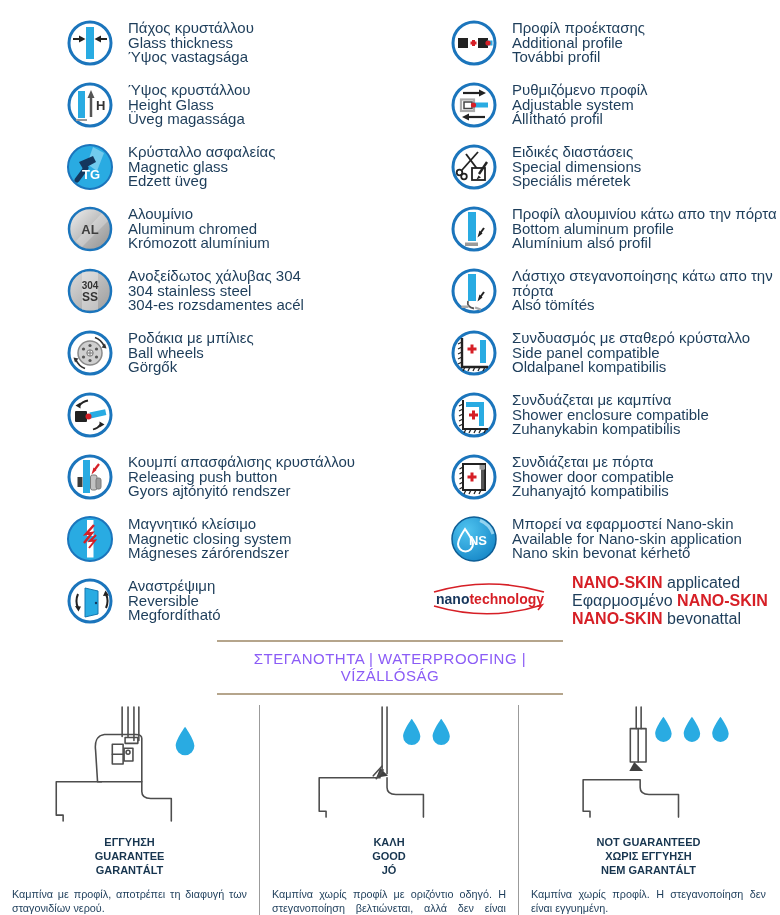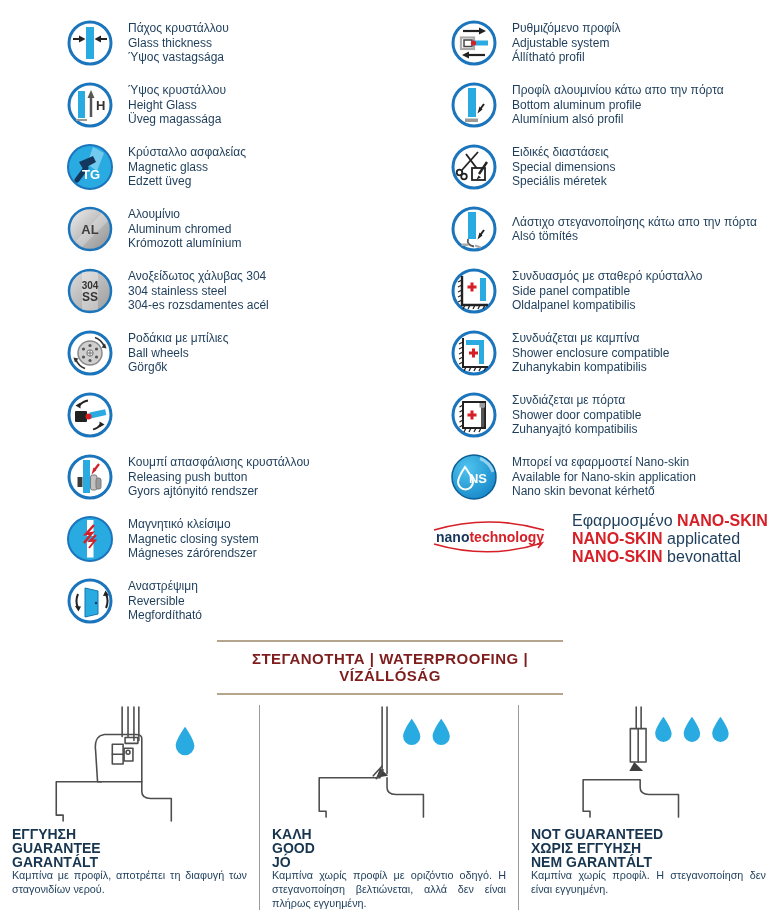--- a/index.html
+++ b/index.html
@@ -6,36 +6,36 @@
   body{
     width:780px;height:915px;overflow:hidden;position:relative;
     font-family:"Liberation Sans",sans-serif;color:#1d3d5a;
   }
   .icons-grid{display:grid;grid-template-columns:390px 390px;padding-top:12px;}
   .feature{display:flex;align-items:center;height:62px;}
   .col-left .feature{padding-left:66px;}
   .col-right .feature{padding-left:60px;}
   .feature .ic{width:48px;height:48px;flex:0 0 48px;margin-right:14px;}
   .feature .ic svg{width:48px;height:48px;display:block;}
-  .feature .lines{font-size:12px;line-height:14.5px;}
+  .feature .lines{font-size:15px;line-height:14.5px;}
   .logo-row{display:flex;align-items:center;height:62px;padding-left:36px;}
   .logo-row .logo{width:126px;flex:0 0 126px;margin-right:20px;}
   .brand-red{color:#d61f26;font-weight:bold;}
   .wp-head{width:346px;margin:8px auto 0 auto;text-align:center;}
   .wp-head .rule{border:none;border-top:2px solid #b5a58c;margin:0;}
   .wp-head .txt{
-    font-size:15px;font-weight:bold;color:#7f1d1d;letter-spacing:.5px;
+    font-size:15px;font-weight:normal;color:#8b5cf6;letter-spacing:.5px;
     padding:8px 0 9px 0;
   }
   .wp-grid{display:grid;grid-template-columns:259px 259px 260px;margin-top:10px;}
   .wp-col{padding:0 12px;box-sizing:border-box;}
   .wp-col + .wp-col{border-left:1px solid #9b9b9b;}
   .wp-col .diagram{display:block;margin:0 auto;width:210px;height:118px;}
-  .wp-titles{text-align:left;font-size:14px;font-weight:bold;line-height:14px;margin-top:4px;color:#17354f;}
-  .wp-caption{font-size:10.8px;line-height:13.8px;text-align:justify;color:#1d3d5a;}
+  .wp-titles{text-align:center;font-size:11px;font-weight:bold;line-height:14px;margin-top:12px;color:#17354f;}
+  .wp-caption{font-size:10.8px;line-height:13.8px;text-align:justify;margin-top:11px;color:#1d3d5a;}
   svg text{font-family:"Liberation Sans",sans-serif;}
 </style>
 </head>
 <body>
 
 <div class="icons-grid">
 
   <div class="col-left">
 
     <div class="feature">
@@ -232,56 +232,57 @@
         <div>Αναστρέψιμη</div>
         <div>Reversible</div>
         <div>Megfordítható</div>
       </div>
     </div>
 
   </div>
 
   <div class="col-right">
 
+    <div class="feature">
+      <span class="ic">
+        <svg viewBox="0 0 48 48">
+            <circle cx="24" cy="24" r="21" fill="none" stroke="#1b75bc" stroke-width="3"></circle>
+            <rect x="8" y="19" width="10" height="10" fill="#222"></rect>
+            <line x1="20.5" y1="24" x2="26.5" y2="24" stroke="#d61f26" stroke-width="3"></line>
+            <line x1="23.5" y1="21" x2="23.5" y2="27" stroke="#d61f26" stroke-width="3"></line>
+            <rect x="28" y="19" width="10" height="10" fill="#222"></rect>
+            <rect x="37" y="21.5" width="5.5" height="5" fill="#29abe2"></rect>
+            <circle cx="38" cy="24" r="2.6" fill="#d61f26"></circle>
+          </svg>
+      </span>
+      <div class="lines">
+        <div>Προφίλ προέκτασης</div>
+        <div>Additional profile</div>
+        <div>További profil</div>
+      </div>
+    </div>
 
     <div class="feature">
       <span class="ic">
         <svg viewBox="0 0 48 48">
             <circle cx="24" cy="24" r="21" fill="none" stroke="#1b75bc" stroke-width="3"></circle>
             <line x1="13" y1="12" x2="29" y2="12" stroke="#222" stroke-width="2.2"></line>
             <polygon points="29,8.5 36,12 29,15.5" fill="#222"></polygon>
             <rect x="11" y="18.5" width="13" height="11.5" fill="none" stroke="#aaa" stroke-width="2.2"></rect>
             <rect x="14" y="21" width="8" height="6.5" fill="none" stroke="#444" stroke-width="1.5"></rect>
             <rect x="23" y="21.5" width="15" height="5" fill="#29abe2"></rect>
             <circle cx="23.5" cy="24" r="2.6" fill="#d61f26"></circle>
             <line x1="35" y1="36" x2="19" y2="36" stroke="#222" stroke-width="2.2"></line>
             <polygon points="19,32.5 12,36 19,39.5" fill="#222"></polygon>
           </svg>
       </span>
       <div class="lines">
         <div>Ρυθμιζόμενο προφίλ</div>
         <div>Adjustable system</div>
         <div>Állítható profil</div>
-      </div>
-    </div>
-
-    <div class="feature">
-      <span class="ic">
-        <svg viewBox="0 0 48 48">
-            <circle cx="24" cy="24" r="21" fill="none" stroke="#1b75bc" stroke-width="3"></circle>
-            <rect x="18" y="7" width="8" height="29" fill="#29abe2"></rect>
-            <rect x="15" y="37.5" width="13" height="3.5" fill="#9a9a9a"></rect>
-            <line x1="34" y1="23" x2="30" y2="28.5" stroke="#222" stroke-width="2"></line>
-            <polygon points="32.5,28.5 27.5,32.5 29.5,25.5" fill="#222"></polygon>
-          </svg>
-      </span>
-      <div class="lines">
-        <div>Προφίλ αλουμινίου κάτω απο την πόρτα</div>
-        <div>Bottom aluminum profile</div>
-        <div>Alumínium alsó profil</div>
       </div>
     </div>
 
     <div class="feature">
       <span class="ic">
         <svg viewBox="0 0 48 48">
             <circle cx="24" cy="24" r="21" fill="none" stroke="#1b75bc" stroke-width="3"></circle>
             <g stroke="#222" stroke-width="1.8" fill="none">
               <line x1="28" y1="9" x2="12" y2="27"></line>
               <line x1="16" y1="11" x2="28" y2="27"></line>
@@ -290,20 +291,37 @@
             </g>
             <rect x="22" y="25" width="13" height="12" fill="#fff" stroke="#222" stroke-width="1.8"></rect>
             <line x1="37" y1="19" x2="29" y2="31" stroke="#222" stroke-width="2.4"></line>
             <polygon points="28.5,32.5 26.5,36.5 31,34.5" fill="#222"></polygon>
           </svg>
       </span>
       <div class="lines">
         <div>Ειδικές διαστάσεις</div>
         <div>Special dimensions</div>
         <div>Speciális méretek</div>
+      </div>
+    </div>
+
+    <div class="feature">
+      <span class="ic">
+        <svg viewBox="0 0 48 48">
+            <circle cx="24" cy="24" r="21" fill="none" stroke="#1b75bc" stroke-width="3"></circle>
+            <rect x="18" y="7" width="8" height="29" fill="#29abe2"></rect>
+            <rect x="15" y="37.5" width="13" height="3.5" fill="#9a9a9a"></rect>
+            <line x1="34" y1="23" x2="30" y2="28.5" stroke="#222" stroke-width="2"></line>
+            <polygon points="32.5,28.5 27.5,32.5 29.5,25.5" fill="#222"></polygon>
+          </svg>
+      </span>
+      <div class="lines">
+        <div>Προφίλ αλουμινίου κάτω απο την πόρτα</div>
+        <div>Bottom aluminum profile</div>
+        <div>Alumínium alsó profil</div>
       </div>
     </div>
 
     <div class="feature">
       <span class="ic">
         <svg viewBox="0 0 48 48">
             <circle cx="24" cy="24" r="21" fill="none" stroke="#1b75bc" stroke-width="3"></circle>
             <rect x="18" y="7" width="8" height="27" fill="#29abe2"></rect>
             <path d="M18,34 Q16.5,40 24,41.5" fill="none" stroke="#555" stroke-width="1.8"></path>
             <rect x="11.5" y="38.5" width="7" height="2.5" fill="#aaa"></rect>
@@ -426,22 +444,22 @@
 
     <div class="logo-row">
       <span class="logo">
         <svg viewBox="0 0 126 40" width="126" height="40">
             <path d="M8,13 Q63,-3 118,13" stroke="#d61f26" stroke-width="1.6" fill="none"></path>
             <path d="M8,27 Q63,43 116,26 L112,31" stroke="#d61f26" stroke-width="1.6" fill="none"></path>
             <text x="10" y="25" font-size="14" font-weight="bold"><tspan fill="#16365c">nano</tspan><tspan fill="#d61f26">technology</tspan></text>
           </svg>
       </span>
       <div class="lines">
+        <div><span></span><span class="brand-red">NANO-SKIN</span><span> applicated</span></div>
         <div><span>Εφαρμοσμένο </span><span class="brand-red">NANO-SKIN</span><span></span></div>
-        <div><span></span><span class="brand-red">NANO-SKIN</span><span> applicated</span></div>
         <div><span></span><span class="brand-red">NANO-SKIN</span><span> bevonattal</span></div>
       </div>
     </div>
 
   </div>
 </div>
 
 <div class="wp-head">
   <hr class="rule">
   <div class="txt">ΣΤΕΓΑΝΟΤΗΤΑ | WATERPROOFING | VÍZÁLLÓSÁG</div>

